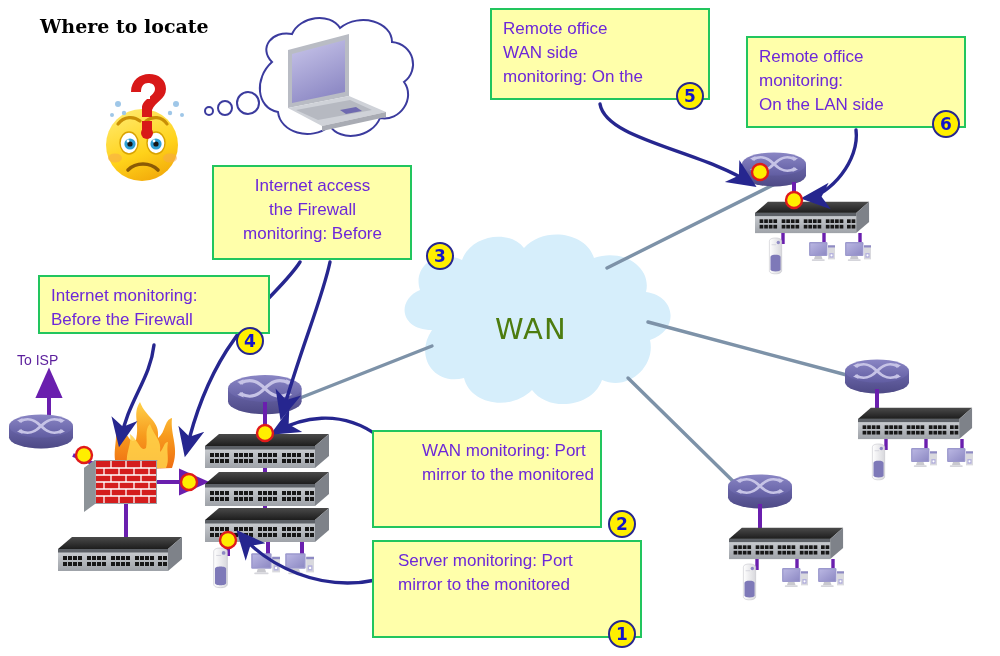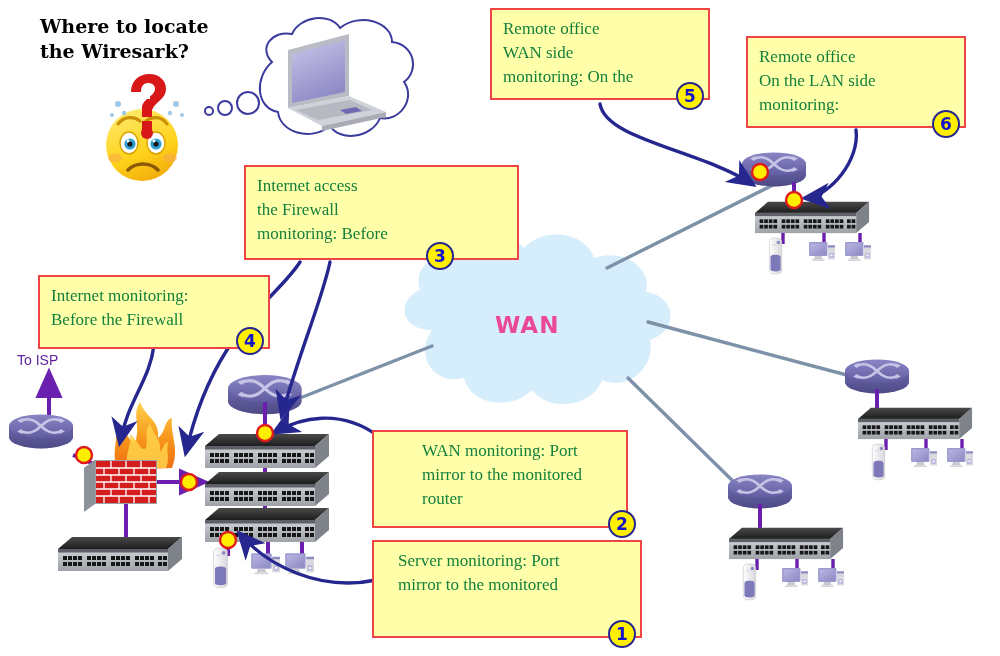--- a/index.html
+++ b/index.html
@@ -9,40 +9,40 @@
   #stage{position:absolute;left:0;top:0;width:1000px;height:656px;border-radius:30px;}
   #svgroot{position:absolute;left:0;top:0;width:1000px;height:656px;}
 
   
   .title{position:absolute;left:40px;top:14px;width:230px;
          font-family:"DejaVu Serif","Liberation Serif",serif;
          font-weight:bold;font-size:19px;line-height:25px;color:#000000;
          letter-spacing:0px;}
 
   
-  .callout{position:absolute;background:#ffffaa;border:2px solid #ef4444;
+  .callout{position:absolute;background:#ffffaa;border:2px solid #22c55e;
            box-sizing:border-box;
-           font-family:Liberation Serif, serif;
-           color:#15803d;font-size:17px;line-height:24px;
+           font-family:Liberation Sans, sans-serif;
+           color:#6d28d9;font-size:17px;line-height:24px;
            padding:7px 10px 7px 11px;}
   .callout .ln{display:block;white-space:nowrap;}
   .badge{position:absolute;width:28px;height:28px;border-radius:50%;
          background:#ffef00;border:2px solid #26268f;box-sizing:border-box;
          color:#1414c8;font-weight:bold;font-size:17px;
          font-family:"DejaVu Sans","Liberation Sans",sans-serif;
          text-align:center;line-height:24px;}
 
   
   .isplabel{position:absolute;left:17px;top:352px;color:#5b1e9c;
             font-weight:normal;font-size:14px;
             font-family:"Liberation Sans","DejaVu Sans",sans-serif;}
 
   
-  .wantext{position:absolute;left:495px;top:312px;color:#ec4899;
-           font-weight:bold;font-size:23px;letter-spacing:1px;
+  .wantext{position:absolute;left:495px;top:312px;color:#4d7c0f;
+           font-weight:normal;font-size:29px;letter-spacing:1px;
            font-family:"DejaVu Sans","Liberation Sans",sans-serif;}
 </style>
 </head>
 <body>
 
 <div id="stage">
 
   <svg id="svgroot" viewBox="0 0 1000 656">
     <defs>
       <linearGradient id="gRouterTop" x1="0" y1="0" x2="0" y2="1">
@@ -434,57 +434,55 @@
         <circle cx="112" cy="115" r="2"></circle>
         <circle cx="176" cy="104" r="3"></circle>
           <circle cx="170" cy="113" r="2.2"></circle>
         <circle cx="182" cy="115" r="2"></circle>
       </g>
     </g>
   </svg>
 
   <div class="title">
     <span>Where to locate</span><br>
-    <span>the Wiresark?</span>
   </div>
 
   <div class="wantext">WAN</div>
 
   <div class="isplabel">To ISP</div>
 
   <div id="callout-layer">
       <div class="callout" style="left: 372px; top: 540px; width: 270px; height: 98px; padding-left: 24px;">
         <span class="ln">Server monitoring: Port</span>
         <span class="ln">mirror to the monitored</span>
       </div>
       <div class="badge" style="left: 608px; top: 620px;">1</div>
-      <div class="callout" style="left: 372px; top: 430px; width: 256px; height: 98px; padding-left: 48px;">
+      <div class="callout" style="left: 372px; top: 430px; width: 230px; height: 98px; padding-left: 48px;">
         <span class="ln">WAN monitoring: Port</span>
         <span class="ln">mirror to the monitored</span>
-        <span class="ln">router</span>
       </div>
       <div class="badge" style="left: 608px; top: 510px;">2</div>
-      <div class="callout" style="left: 244px; top: 165px; width: 275px; height: 95px;">
+      <div class="callout" style="left: 212px; top: 165px; width: 200px; height: 95px; text-align: center;">
         <span class="ln">Internet access</span>
         <span class="ln">the Firewall</span>
         <span class="ln">monitoring: Before</span>
       </div>
       <div class="badge" style="left: 426px; top: 242px;">3</div>
-      <div class="callout" style="left: 38px; top: 275px; width: 232px; height: 74px;">
+      <div class="callout" style="left: 38px; top: 275px; width: 232px; height: 59px;">
         <span class="ln">Internet monitoring:</span>
         <span class="ln">Before the Firewall</span>
       </div>
       <div class="badge" style="left: 236px; top: 327px;">4</div>
       <div class="callout" style="left: 490px; top: 8px; width: 220px; height: 92px;">
         <span class="ln">Remote office</span>
         <span class="ln">WAN side</span>
         <span class="ln">monitoring: On the</span>
       </div>
       <div class="badge" style="left: 676px; top: 82px;">5</div>
       <div class="callout" style="left: 746px; top: 36px; width: 220px; height: 92px;">
         <span class="ln">Remote office</span>
+        <span class="ln">monitoring:</span>
         <span class="ln">On the LAN side</span>
-        <span class="ln">monitoring:</span>
       </div>
       <div class="badge" style="left: 932px; top: 110px;">6</div>
     </div>
 
 </div>
 
 </body></html>

